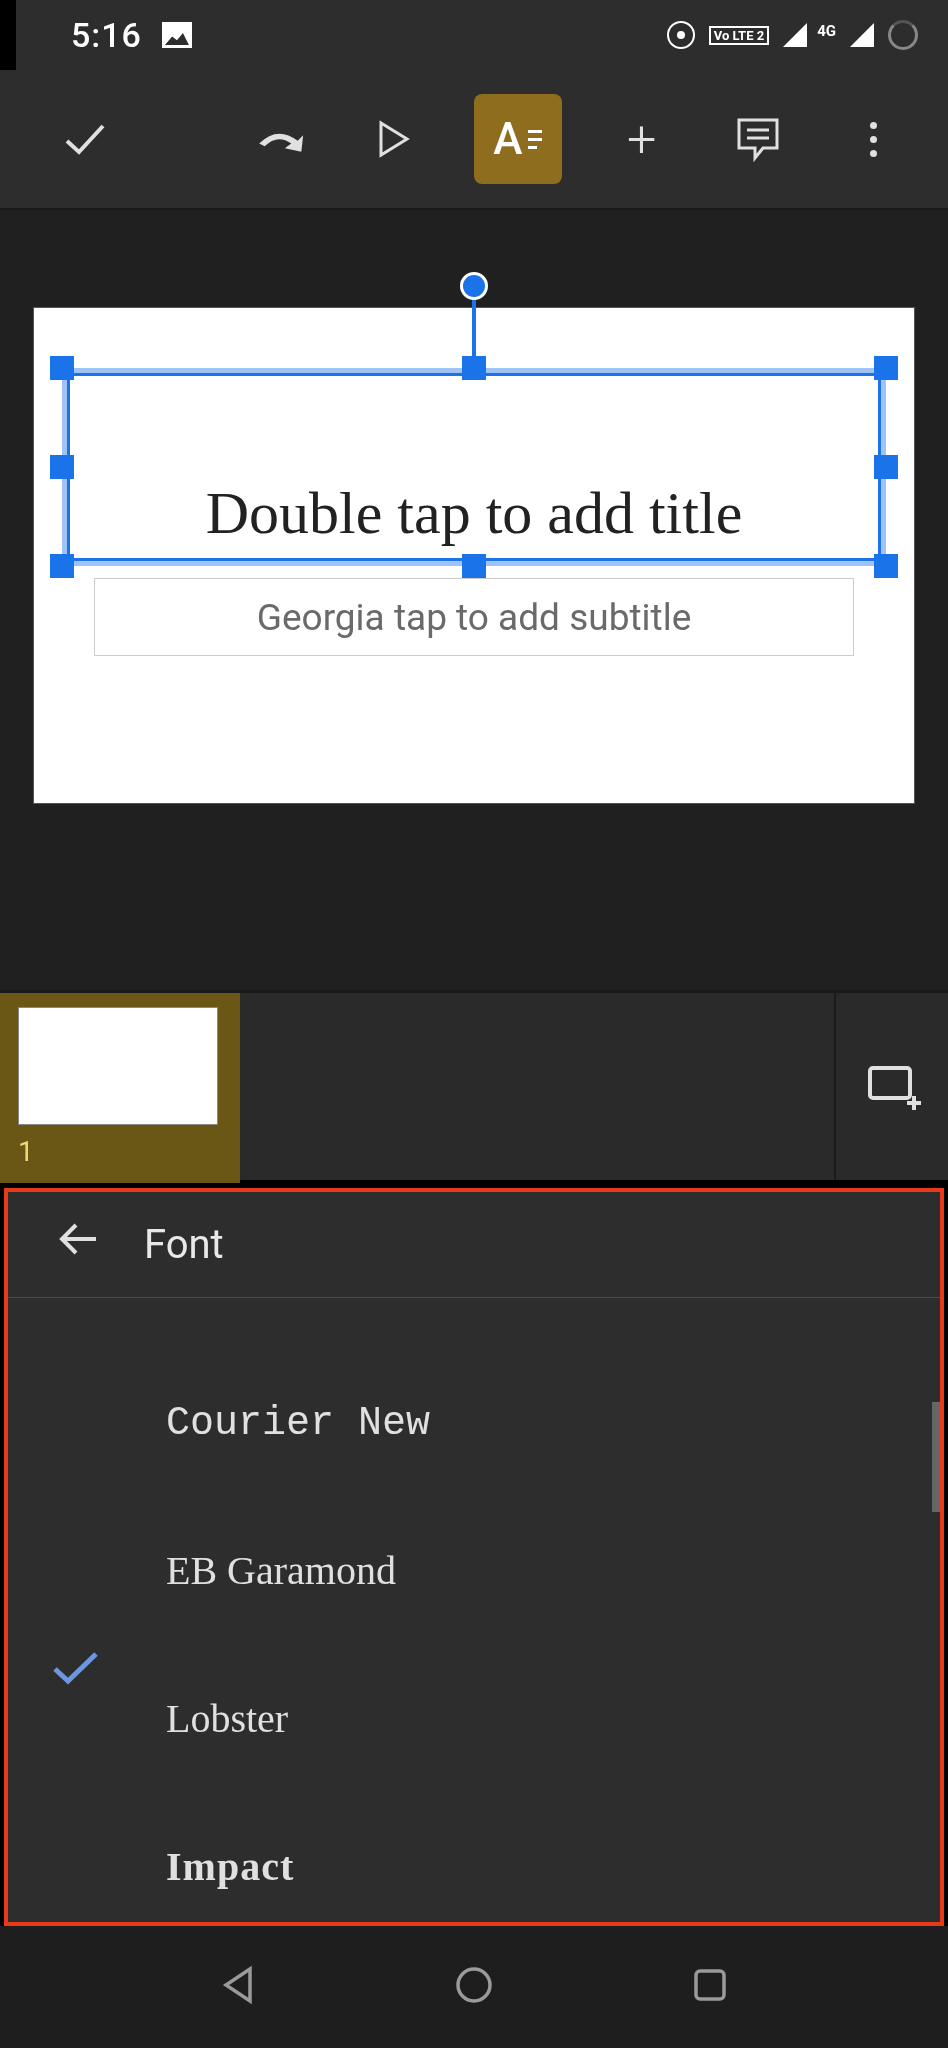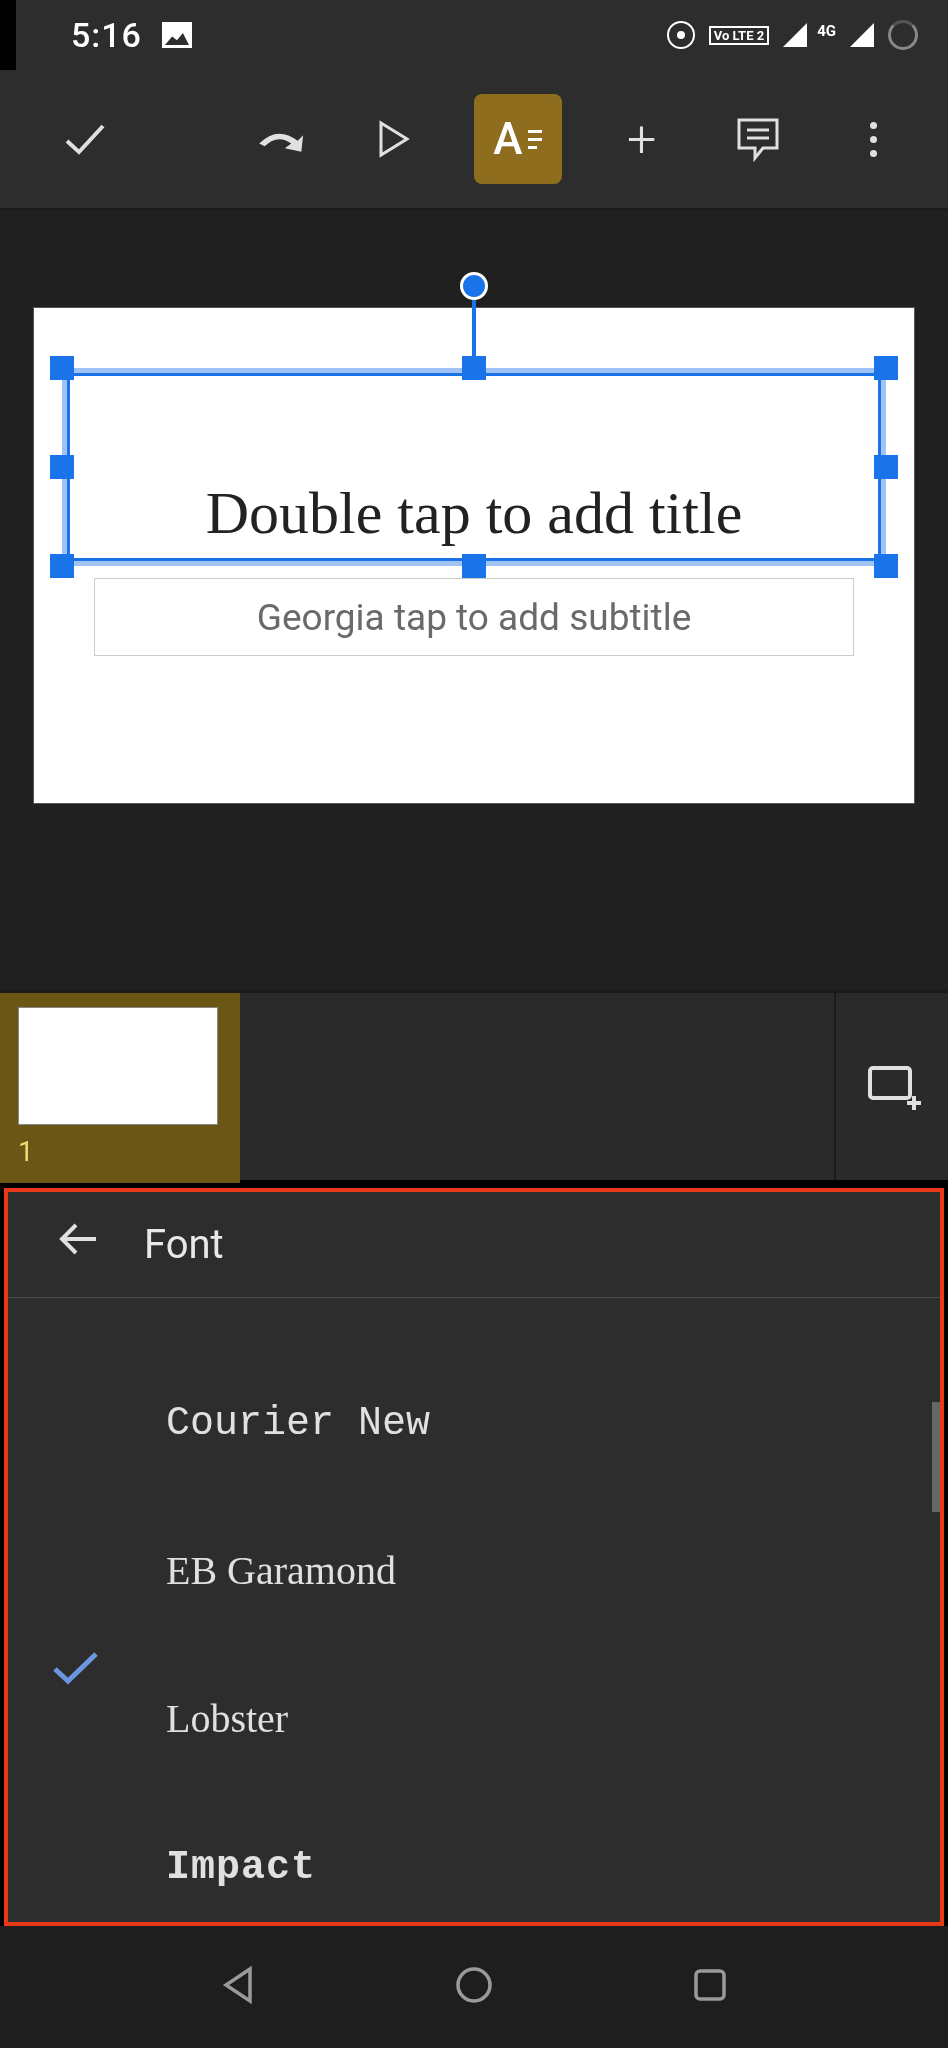--- a/index.html
+++ b/index.html
@@ -139,21 +139,21 @@
     color:#e0e0e0; font-size:40px; position:relative;
   }
   .font-check{
     position:absolute; left:42px; top:50%; transform:translateY(-50%);
     width:50px; height:38px;
   }
   .font-check svg{ stroke:#6b97e0; stroke-width:5; fill:none; width:50px; height:38px;}
   .f-courier{ font-family:"Courier New", monospace; }
   .f-garamond{ font-family:"Garamond","Times New Roman",serif; }
   .f-georgia{ font-family:Georgia, serif; }
-  .f-impact{ font-family:Liberation Mono, monospace; font-weight:700; letter-spacing:1px;}
+  .f-impact{ font-family:Liberation Serif, serif; font-weight:700; letter-spacing:1px;}
   .f-lobster{ font-family:"Brush Script MT","Comic Sans MS",cursive; font-weight:700; font-style:italic;}
   .font-item.cut{ height:90px; align-items:flex-end; padding-bottom:0;}
   .scroll-hint{ position:absolute; right:0; top:210px; width:8px; height:110px; background:#666;}
 
   
   .navbar{
     position:absolute; left:0; right:0; bottom:0; height:122px;
     background:#1e1e1e; display:flex; align-items:center; justify-content:space-around;
     padding:0 120px;
   }

